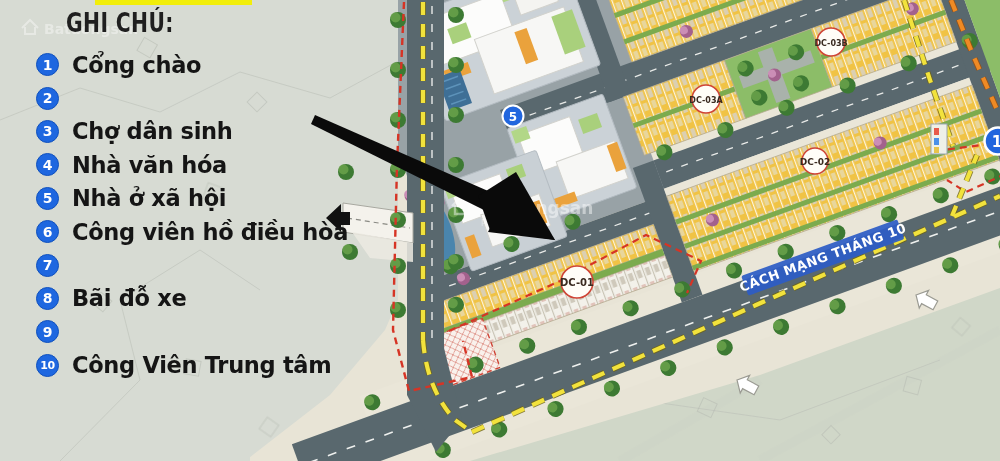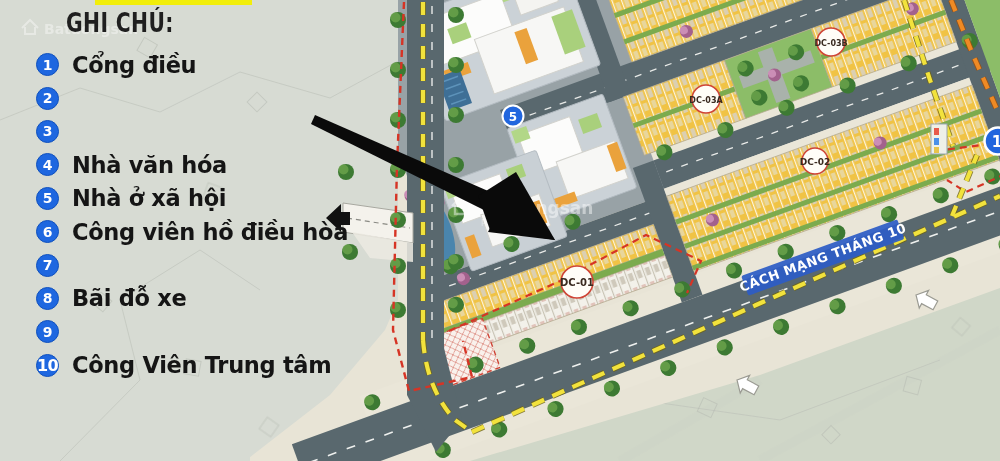--- a/index.html
+++ b/index.html
@@ -7,21 +7,21 @@
          background:#d9dcd5;font-family:"DejaVu Sans","Liberation Sans",sans-serif}
   .stage > svg{position:absolute;left:0;top:0}
   svg text{font-family:"DejaVu Sans","Liberation Sans",sans-serif}
   .legend{position:absolute;left:36px;top:8px;z-index:4}
   .lg-title{font-size:26px;font-weight:700;color:#1f1f1f;margin:0 0 10px 30px;
             transform:scaleX(.78);transform-origin:0 50%;letter-spacing:.5px;white-space:nowrap}
   .lg-item{display:flex;align-items:center;height:33.4px}
   .lg-circle{width:23px;height:23px;flex:0 0 23px;border-radius:50%;box-sizing:border-box;
              background:#1e67e0;border:1.5px solid #0f50bd;color:#fff;font-size:14px;font-weight:700;
              display:flex;align-items:center;justify-content:center}
-  .lg-item:nth-child(11) .lg-circle{font-size:16px;letter-spacing:-.5px}
+  .lg-item:nth-child(11) .lg-circle{font-size:11px;letter-spacing:-.5px}
   .lg-label{margin-left:13px;font-size:22.5px;font-weight:600;color:#151515;
             letter-spacing:-.3px;white-space:nowrap}
 </style>
 </head>
 <body>
 
 <div class="stage">
 
 <svg width="1000" height="461" viewBox="0 0 1000 461">
   <defs>
@@ -344,27 +344,28 @@
     <polygon points="478,196 516,172 555,240 490,230"></polygon>
   </g>
 
   <rect x="95" y="0" width="157" height="5" fill="#f2ee0a"></rect>
 </svg>
 
 <div class="legend">
   <div class="lg-title">GHI CHÚ:</div>
   <div class="lg-item">
     <span class="lg-circle">1</span>
-    <span class="lg-label">Cổng điều</span>
+    <span class="lg-label">Cổng chào</span>
   </div>
   <div class="lg-item">
     <span class="lg-circle">2</span>
   </div>
   <div class="lg-item">
     <span class="lg-circle">3</span>
+    <span class="lg-label">Chợ dân sinh</span>
   </div>
   <div class="lg-item">
     <span class="lg-circle">4</span>
     <span class="lg-label">Nhà văn hóa</span>
   </div>
   <div class="lg-item">
     <span class="lg-circle">5</span>
     <span class="lg-label">Nhà ở xã hội</span>
   </div>
   <div class="lg-item">

